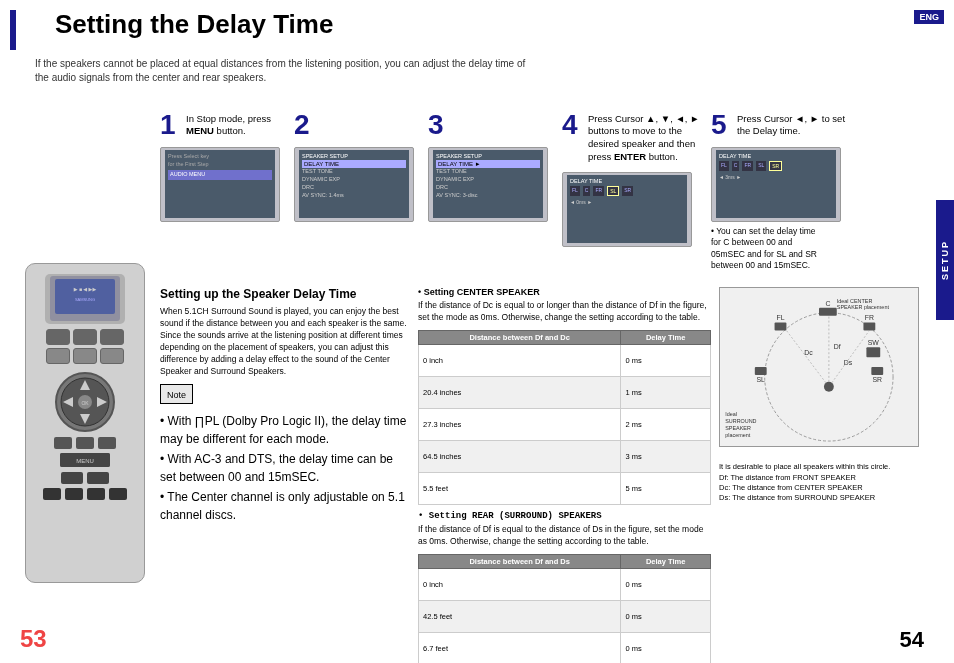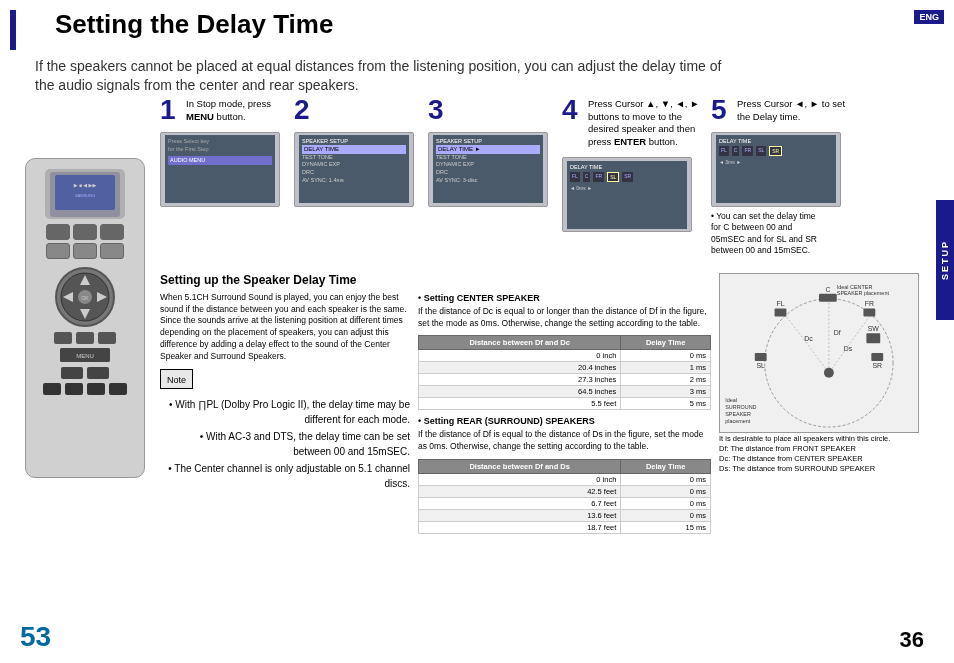--- a/index.html
+++ b/index.html
@@ -70,24 +70,24 @@
     .page-title {
       font-size: 26px;
       font-weight: bold;
       color: #000;
       margin-left: 20px;
       margin-bottom: 4px;
       line-height: 1.1;
     }
 
     .subtitle-text {
-      font-size: 14px;
+      font-size: 10px;
       color: #333;
       margin-left: 20px;
-      margin-bottom: 0;
+      margin-bottom: 26px;
       line-height: 1.4;
     }
 
     
     .main-content {
       display: flex;
       flex-direction: row;
       gap: 0;
     }
 
@@ -320,78 +320,76 @@
       margin-bottom: 5px;
       display: inline-block;
     }
 
     .note-label {
       font-size: 9px;
       font-weight: normal;
     }
 
     .note-items {
-      font-size: 10px;
+      font-size: 12px;
       color: #000;
       line-height: 1.5;
       margin-top: 3px;
-      text-align: right;
     }
 
     .note-items p {
       margin-bottom: 2px;
     }
 
     
     .page-num-left {
       position: absolute;
       bottom: 10px;
       left: 20px;
-      font-size: 28px;
-      font-weight: bold;
-      color: #0369a1;
+      font-size: 24px;
+      font-weight: bold;
+      color: #ef4444;
     }
 
     .page-num-right {
       position: absolute;
       bottom: 10px;
       right: 30px;
       font-size: 22px;
       font-weight: bold;
       color: #000;
     }
 
     
     .speaker-section-title {
       font-size: 9px;
       font-weight: bold;
       margin-bottom: 3px;
-      margin-top: 20px;
     }
 
     .data-table {
       width: 100%;
       border-collapse: collapse;
       font-size: 7.5px;
       margin-bottom: 6px;
     }
 
     .data-table th {
       background: #888;
       color: #fff;
       padding: 2px 4px;
       text-align: center;
       font-size: 7.5px;
       border: 1px solid #666;
     }
 
     .data-table td {
-      padding: 1px 4px;
+      padding: 11px 4px;
       border: 1px solid #ccc;
-      text-align: right;
+      text-align: left;
       font-size: 7.5px;
     }
 
     .data-table tr:nth-child(even) td {
       background: #f0f0f0;
     }
 
     
     .diagram-container {
       width: 200px;
@@ -404,21 +402,21 @@
 
     .diagram-svg {
       width: 100%;
       height: 100%;
     }
 
     .diagram-note {
       font-size: 7.5px;
       color: #000;
       line-height: 1.35;
-      margin-top: 1px;
+      margin-top: 15px;
     }
 
     
     .title-row {
       display: flex;
       align-items: center;
       margin-bottom: 14px;
     }
   </style>
 </head>
@@ -637,21 +635,21 @@
                   <td>64.5 inches</td>
                   <td>3 ms</td>
                 </tr>
               <tr>
                   <td>5.5 feet</td>
                   <td>5 ms</td>
                 </tr>
             </tbody>
           </table>
 
-          <div class="speaker-section-title" style="margin-top:6px;">• Setting REAR (SURROUND) SPEAKERS</div>
+          <div class="speaker-section-title" style="margin-top:6px;font-family:Liberation Mono, monospace;">• Setting REAR (SURROUND) SPEAKERS</div>
           <p class="body-text">If the distance of Df is equal to the distance of Ds in the figure, set the mode as 0ms. Otherwise, change the setting according to the table.</p>
           <table class="data-table">
             <thead>
               <tr>
                 <th>Distance between Df and Ds</th>
                 <th>Delay Time</th>
               </tr>
             </thead>
             <tbody>
               <tr>
@@ -729,15 +727,15 @@
             Dc: The distance from CENTER SPEAKER<br>
             Ds: The distance from SURROUND SPEAKER
           </div>
         </div>
 
       </div>
     </div>
   </div>
 
   <div class="page-num-left">53</div>
-  <div class="page-num-right">36</div>
+  <div class="page-num-right">54</div>
 
 </div>
 
 </body></html>

